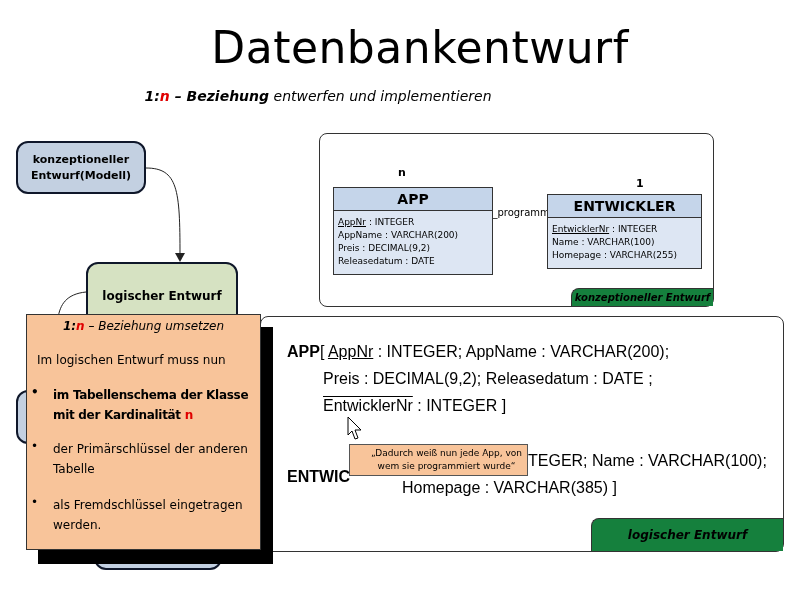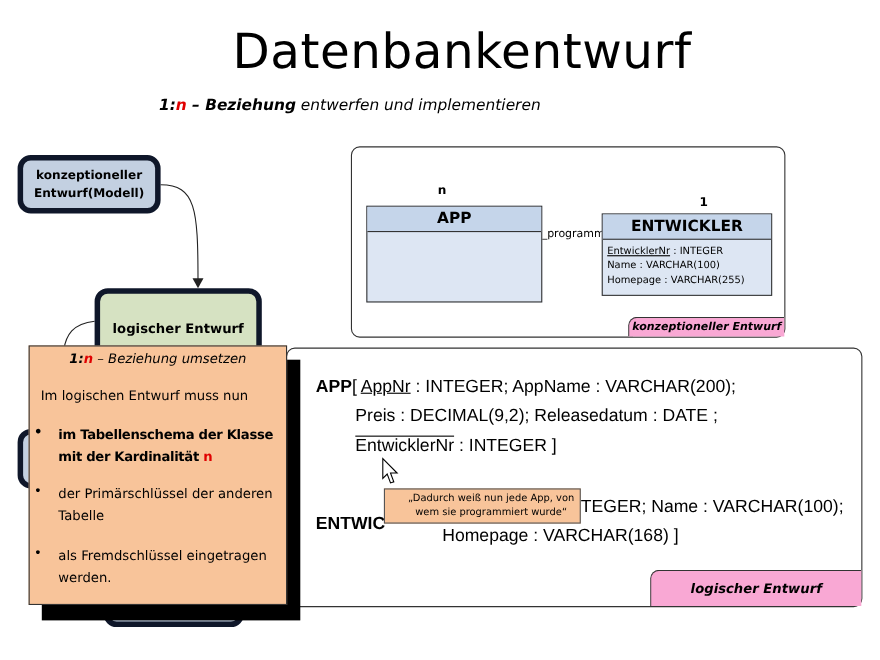--- a/index.html
+++ b/index.html
@@ -6,31 +6,31 @@
   body { width:800px; height:600px; background:#ffffff; position:relative; overflow:hidden;
          font-family:"DejaVu Sans", sans-serif; color:#000; }
   .abs { position:absolute; }
   #title { left:0; width:800px; top:22px; text-align:center; font-size:44px; letter-spacing:0.5px;
            font-family:"DejaVu Sans", sans-serif;padding-left:20px; }
   #subtitle { left:0; width:636px; top:88px; text-align:center; font-size:14px; font-style:italic; }
   .red { color:#e00000; }
   .b { font-weight:bold; }
 
   
-  .flow { border:5px solid #0f172a; border-radius:12px; display:flex; align-items:center; justify-content:center;
+  .flow { border:2px solid #0f172a; border-radius:12px; display:flex; align-items:center; justify-content:center;
           text-align:center; font-weight:bold; font-size:11px; box-sizing:border-box; line-height:1.45; }
   #flow-konz { left:16px; top:141px; width:130px; height:53px; background:#c3d0e1; }
   #flow-log { left:86px; top:262px; width:152px; height:70px; background:#d6e2c2; font-size:12px; align-items:flex-start; padding-top:24px; }
   #flow-blue2 { left:16px; top:390px; width:40px; height:54px; background:#c3d0e1; }
   #flow-blue3 { left:94px; top:540px; width:128px; height:30px; background:#c3d0e1; }
 
   
   #konz-panel { left:319px; top:133px; width:395px; height:174px; border:1px solid #333; border-radius:8px; box-sizing:border-box; background:#fff; }
   .panel-tab { border:1px solid #333; border-bottom:none; border-right:none; border-radius:8px 0 0 0; font-style:italic; font-weight:bold;
-               font-size:10px; display:flex; align-items:center; justify-content:center; box-sizing:border-box; background:#f9a8d4; }
+               font-size:10px; display:flex; align-items:center; justify-content:center; box-sizing:border-box; background:#15803d; }
   #konz-tab { left:571px; top:288px; width:142px; height:18px; }
   .entity { border:1px solid #333; background:#dde6f3; box-sizing:border-box; }
   .entity-head { background:#c5d5ea; border-bottom:1px solid #333; text-align:center; font-weight:bold; font-size:14px; height:22px; line-height:22px; }
   .entity-attrs { padding:5px 4px; font-size:9px; line-height:13px; }
   .u { text-decoration:underline; }
   #ent-app { left:333px; top:187px; width:160px; height:88px; }
   #ent-dev { left:547px; top:194px; width:155px; height:75px; }
   #rel-label { left:476px; top:163px; font-size:10px;margin-top:44px; }
   #card-n { left:398px; top:166px; font-size:11px; font-weight:bold; }
   #card-1 { left:636px; top:177px; font-size:11px; font-weight:bold; }
@@ -80,20 +80,26 @@
 <div id="flow-blue2" class="abs flow"></div>
 <div id="flow-blue3" class="abs flow"></div>
 
 <div id="konz-panel" class="abs"></div>
 <div id="rel-label" class="abs">hat_programmiert</div>
 <div id="card-n" class="abs">n</div>
 <div id="card-1" class="abs">1</div>
 
 <div id="ent-app" class="abs entity">
   <div class="entity-head">APP</div>
+  <div class="entity-attrs">
+    <div><span class="u">AppNr</span><span> : INTEGER</span></div>
+    <div><span>AppName</span><span> : VARCHAR(200)</span></div>
+    <div><span>Preis</span><span> : DECIMAL(9,2)</span></div>
+    <div><span>Releasedatum</span><span> : DATE</span></div>
+  </div>
 </div>
 
 <div id="ent-dev" class="abs entity">
   <div class="entity-head">ENTWICKLER</div>
   <div class="entity-attrs">
     <div><span class="u">EntwicklerNr</span><span> : INTEGER</span></div>
     <div><span>Name</span><span> : VARCHAR(100)</span></div>
     <div><span>Homepage</span><span> : VARCHAR(255)</span></div>
   </div>
 </div>
@@ -107,21 +113,21 @@
 </div>
 <div class="abs schema" style="left:323px;top:370px;">Preis : DECIMAL(9,2); Releasedatum : DATE ;</div>
 <div class="abs schema" style="left:323px;top:397px;">
   <span class="ol">EntwicklerNr</span><span> : INTEGER ]</span>
 </div>
 
 <div class="abs schema" style="left:287px;top:452px;margin-top:16px;">
   <span class="b">ENTWIC</span>
 </div>
 <div class="abs schema" style="left:528px;top:452px;">TEGER; Name : VARCHAR(100);</div>
-<div class="abs schema" style="left:402px;top:479px;">Homepage : VARCHAR(168) ]</div>
+<div class="abs schema" style="left:402px;top:479px;">Homepage : VARCHAR(385) ]</div>
 
 <div id="log-tab" class="abs panel-tab">logischer Entwurf</div>
 
 <div id="callout-shadow" class="abs"></div>
 <div id="callout" class="abs">
   <div id="callout-title">
     <span class="b">1:</span><span class="b red">n</span><span> – Beziehung umsetzen</span>
   </div>
   <div id="callout-intro">Im logischen Entwurf muss nun</div>
   <div id="b1" class="bullet">

